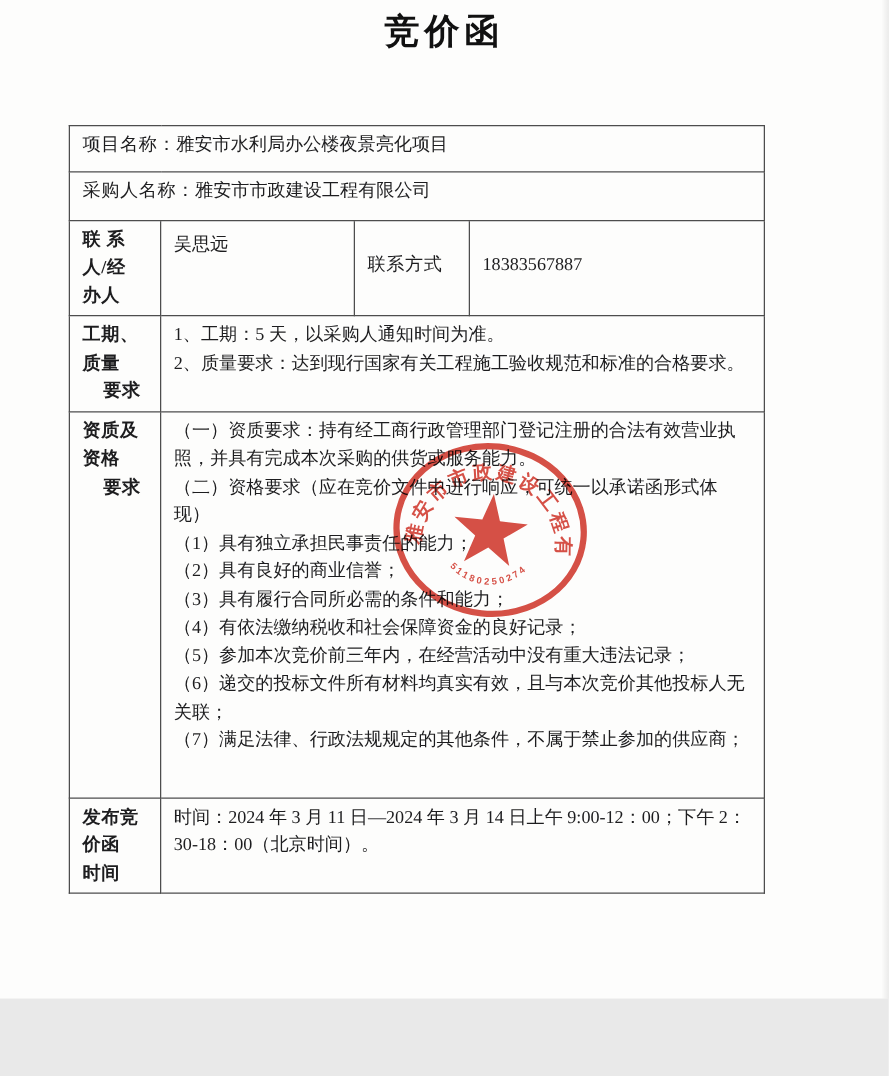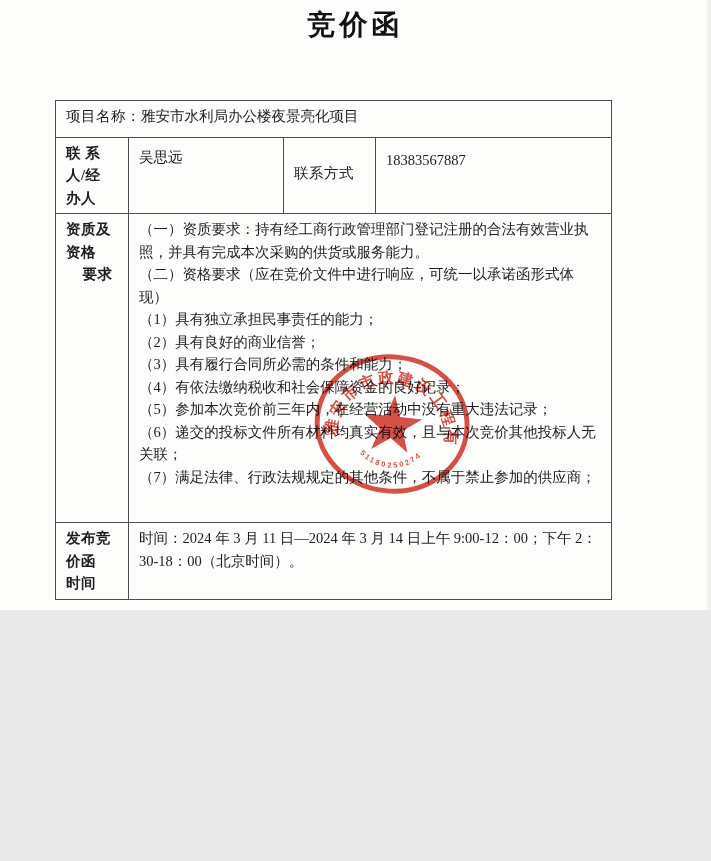--- a/index.html
+++ b/index.html
@@ -1,18 +1,18 @@
 <!DOCTYPE html>
 <html><head>
 <meta charset="utf-8">
 <style>
   html,body{margin:0;padding:0;background:#e9e9e9;}
   .page{
     position:relative;
-    width:711px;height:610px;
+    width:711px;height:799px;
     margin:0 auto;
     background:#fdfdfc;
     overflow:hidden;
     font-family:"Liberation Serif", serif;
     color:#1d1d1f;
   }
   .page::after{ 
     content:"";position:absolute;top:0;right:0;width:6px;height:100%;
     background:linear-gradient(to right,rgba(0,0,0,0),rgba(0,0,0,.07));
     pointer-events:none;
@@ -82,25 +82,34 @@
       <col style="width:73px">
         <col style="width:155px">
         <col style="width:92px">
         <col style="width:236px">
     </colgroup>
     <tbody>
       <tr>
         <td colspan="4" style="height:28px" class="vmid"><span class="lbl">项目名称：</span><span>雅安市水利局办公楼夜景亮化项目</span></td>
       </tr>
       <tr>
+        <td colspan="4" style="height:30px" class="vmid"><span class="lbl">采购人名称：</span><span>雅安市市政建设工程有限公司</span></td>
+      </tr>
+      <tr>
         <td style="height:64px" class="lblcell">联 系 人/经
 办人</td>
         <td style="padding-top:8px">吴思远</td>
         <td style="padding-top:24px" class="lbl">联系方式</td>
-        <td style="padding-top:11px">18383567887</td>
+        <td style="padding-top:24px">18383567887</td>
+      </tr>
+      <tr>
+        <td style="height:50px" class="lblcell">工期、质量
+    要求</td>
+        <td colspan="3" class="schedcell">1、工期：5 天，以采购人通知时间为准。
+2、质量要求：达到现行国家有关工程施工验收规范和标准的合格要求。</td>
       </tr>
       <tr>
         <td style="height:300px" class="lblcell vmid">资质及资格
     要求</td>
         <td colspan="3" class="qualcell">（一）资质要求：持有经工商行政管理部门登记注册的合法有效营业执照，并具有完成本次采购的供货或服务能力。
 （二）资格要求（应在竞价文件中进行响应，可统一以承诺函形式体现）
 （1）具有独立承担民事责任的能力；
 （2）具有良好的商业信誉；
 （3）具有履行合同所必需的条件和能力；
 （4）有依法缴纳税收和社会保障资金的良好记录；

